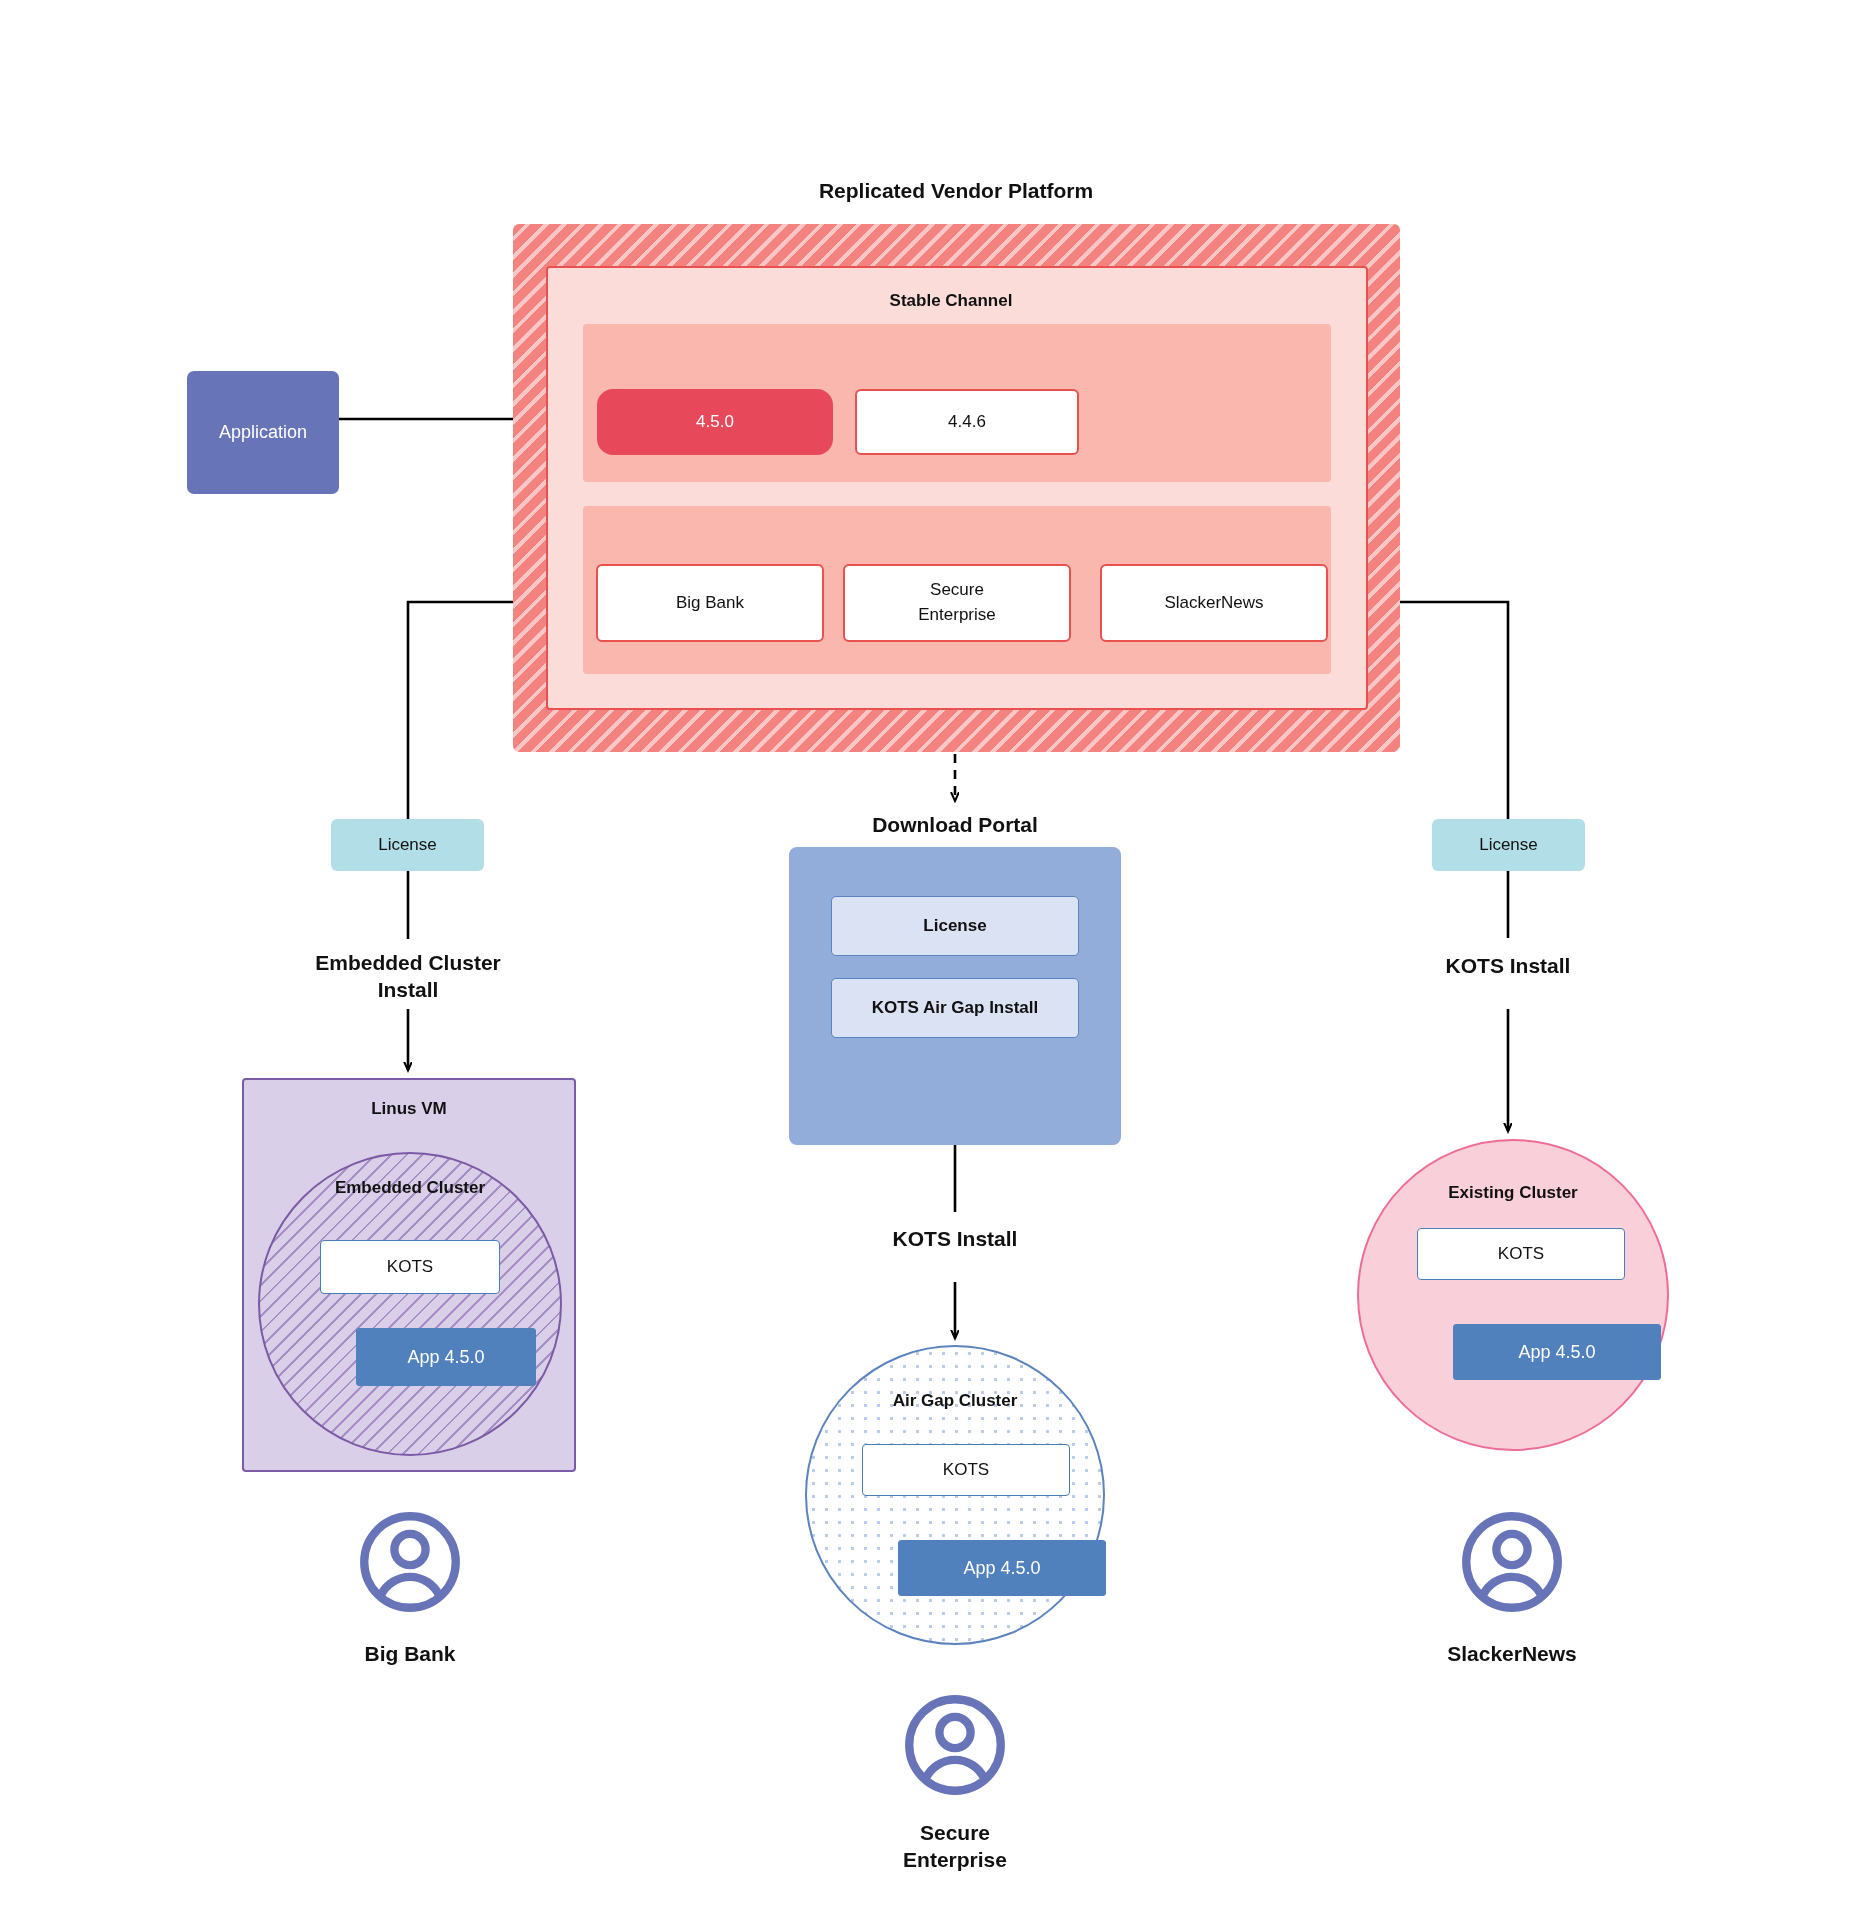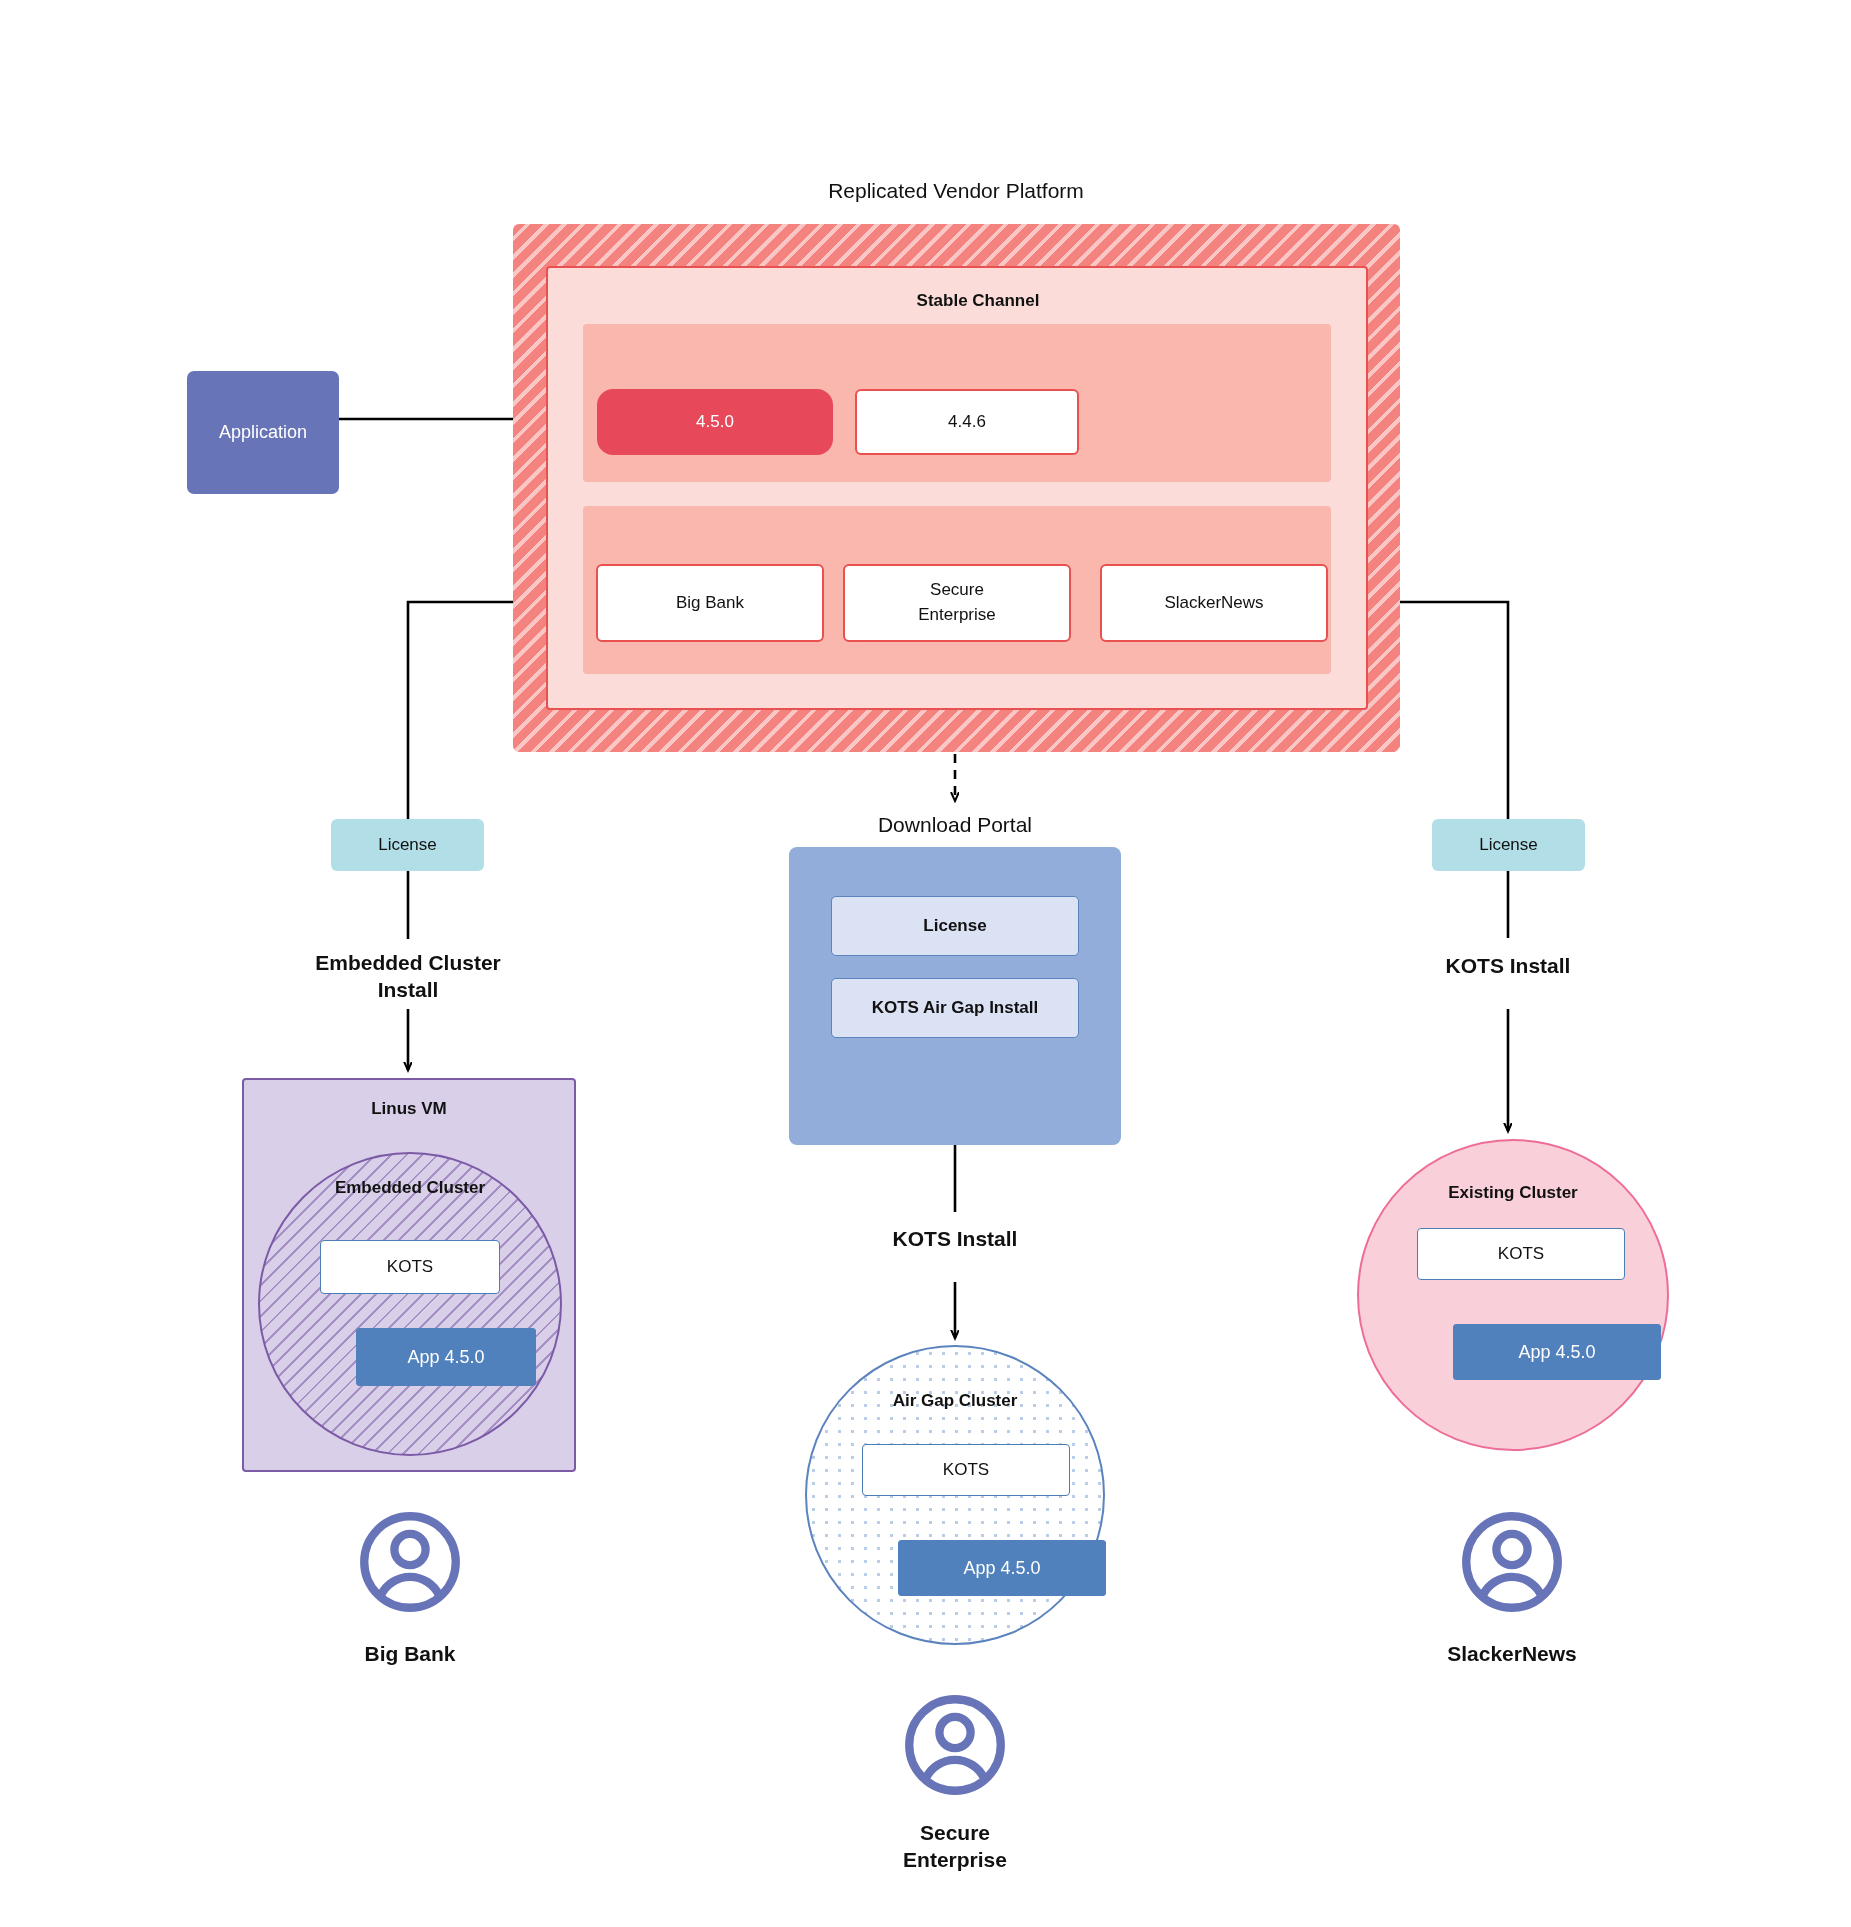--- a/index.html
+++ b/index.html
@@ -20,21 +20,21 @@
   .ctr{display:flex;align-items:center;justify-content:center;text-align:center;}
 
   
   .lbl{
     position:absolute;
     text-align:center;
     line-height:1.28;
     white-space:pre-line;
     color:#111111;
   }
-  .lbl-title{font-size:21px;font-weight:400;}
+  .lbl-title{font-size:21px;font-weight:700;}
   .lbl-section{font-size:17px;font-weight:600;}
   .lbl-flow{font-size:21px;font-weight:700;}
   .lbl-person{font-size:21px;font-weight:700;}
 
   
   #vendor-platform{
     left:513px;top:224px;width:887px;height:528px;
     border-radius:6px;
     background-color:#f4827f;
     background-image:repeating-linear-gradient(
@@ -230,21 +230,21 @@
     <path d="M410,1296 L410,1322" fill="none" stroke="#000" stroke-width="2.4" stroke-dasharray="7,6" marker-end="url(#arrowsm)"></path>
     <path d="M1521,1282 L1521,1318" fill="none" stroke="#000" stroke-width="2.4" stroke-dasharray="7,6" marker-end="url(#arrowsm)"></path>
     <path d="M966,1498 L966,1534" fill="none" stroke="#000" stroke-width="2.4" stroke-dasharray="7,6" marker-end="url(#arrowsm)"></path>
   </svg>
 
   <div class="lbl lbl-title" style="left:651px;top:178px;width:610px;">Replicated Vendor Platform</div>
 
   <div class="abs" id="vendor-platform"></div>
 
   <div class="abs" id="stable-channel"></div>
-  <div class="lbl lbl-section" style="left:567px;top:290px;width:822px;">Stable Channel</div>
+  <div class="lbl lbl-section" style="left:540px;top:290px;width:822px;">Stable Channel</div>
 
   <div class="abs inner-panel" id="release-history"></div>
 
   <div class="abs ctr red-card" id="rel-450">4.5.0</div>
   <div class="abs ctr white-card" id="rel-446">4.4.6</div>
 
   <div class="abs inner-panel" id="customers-panel"></div>
 
   <div class="abs ctr white-card" id="cust-bigbank" style="white-space:pre-line;">Big Bank</div>
   <div class="abs ctr white-card" id="cust-secure" style="white-space:pre-line;line-height:1.45;">Secure

